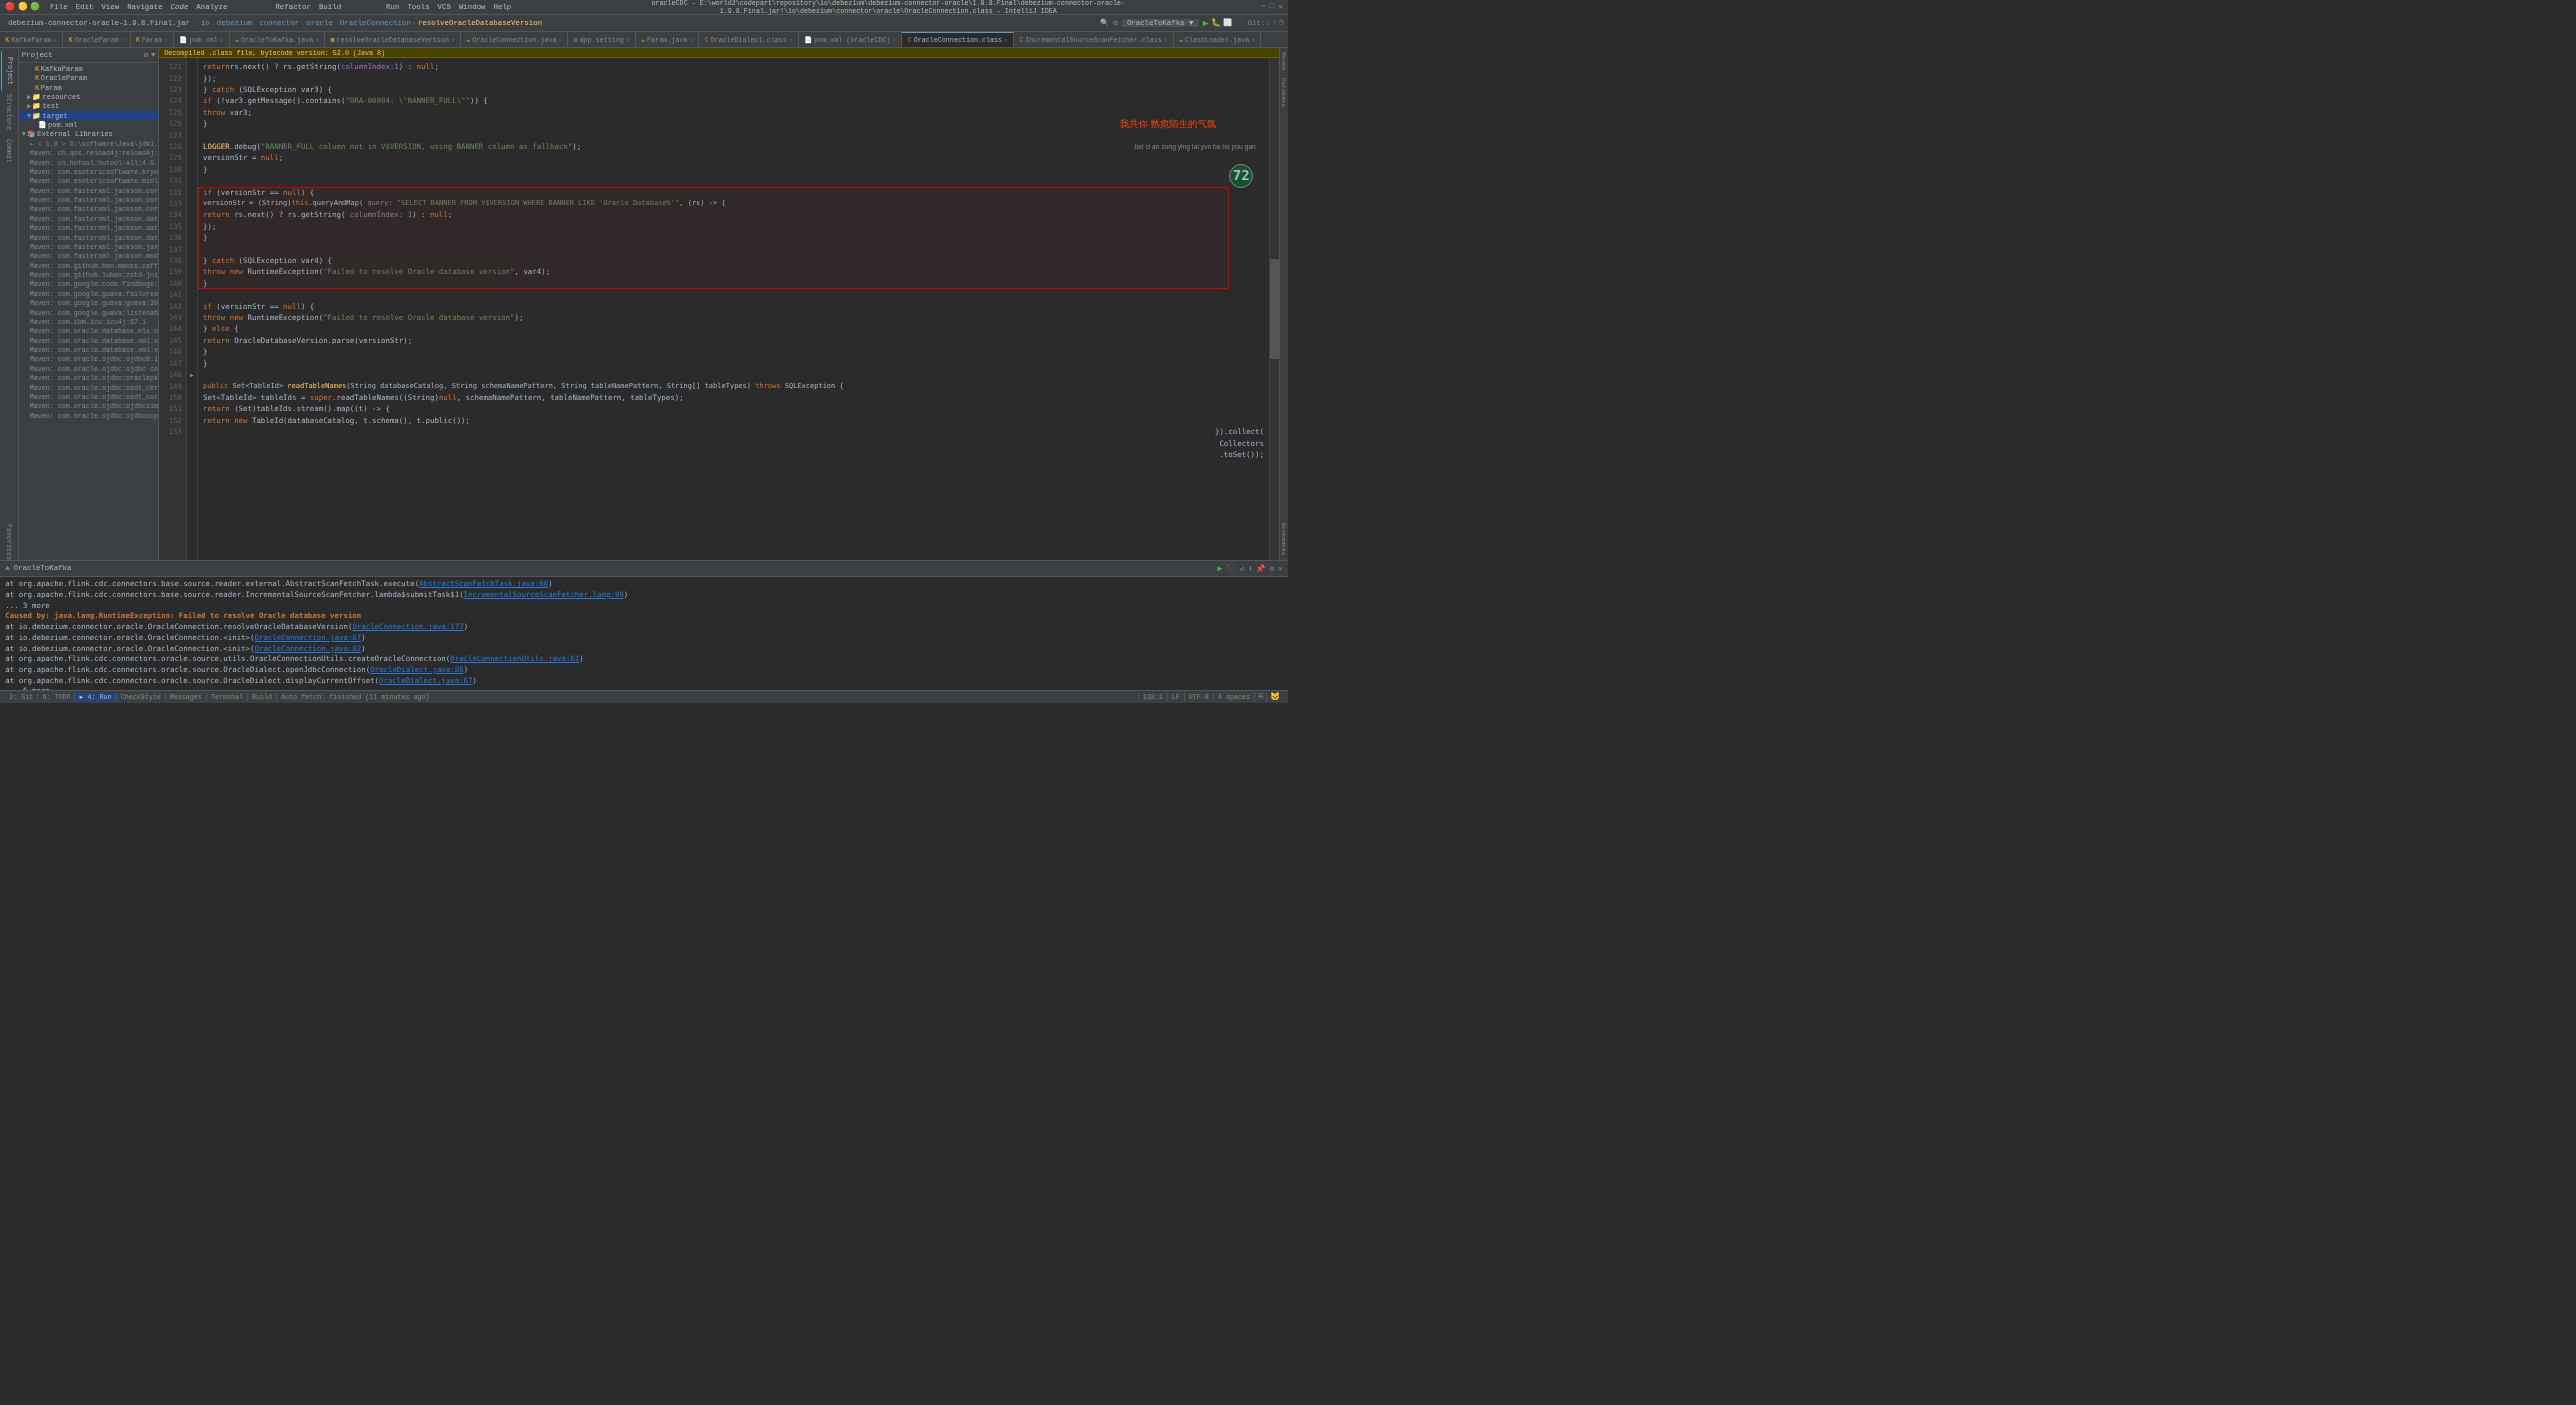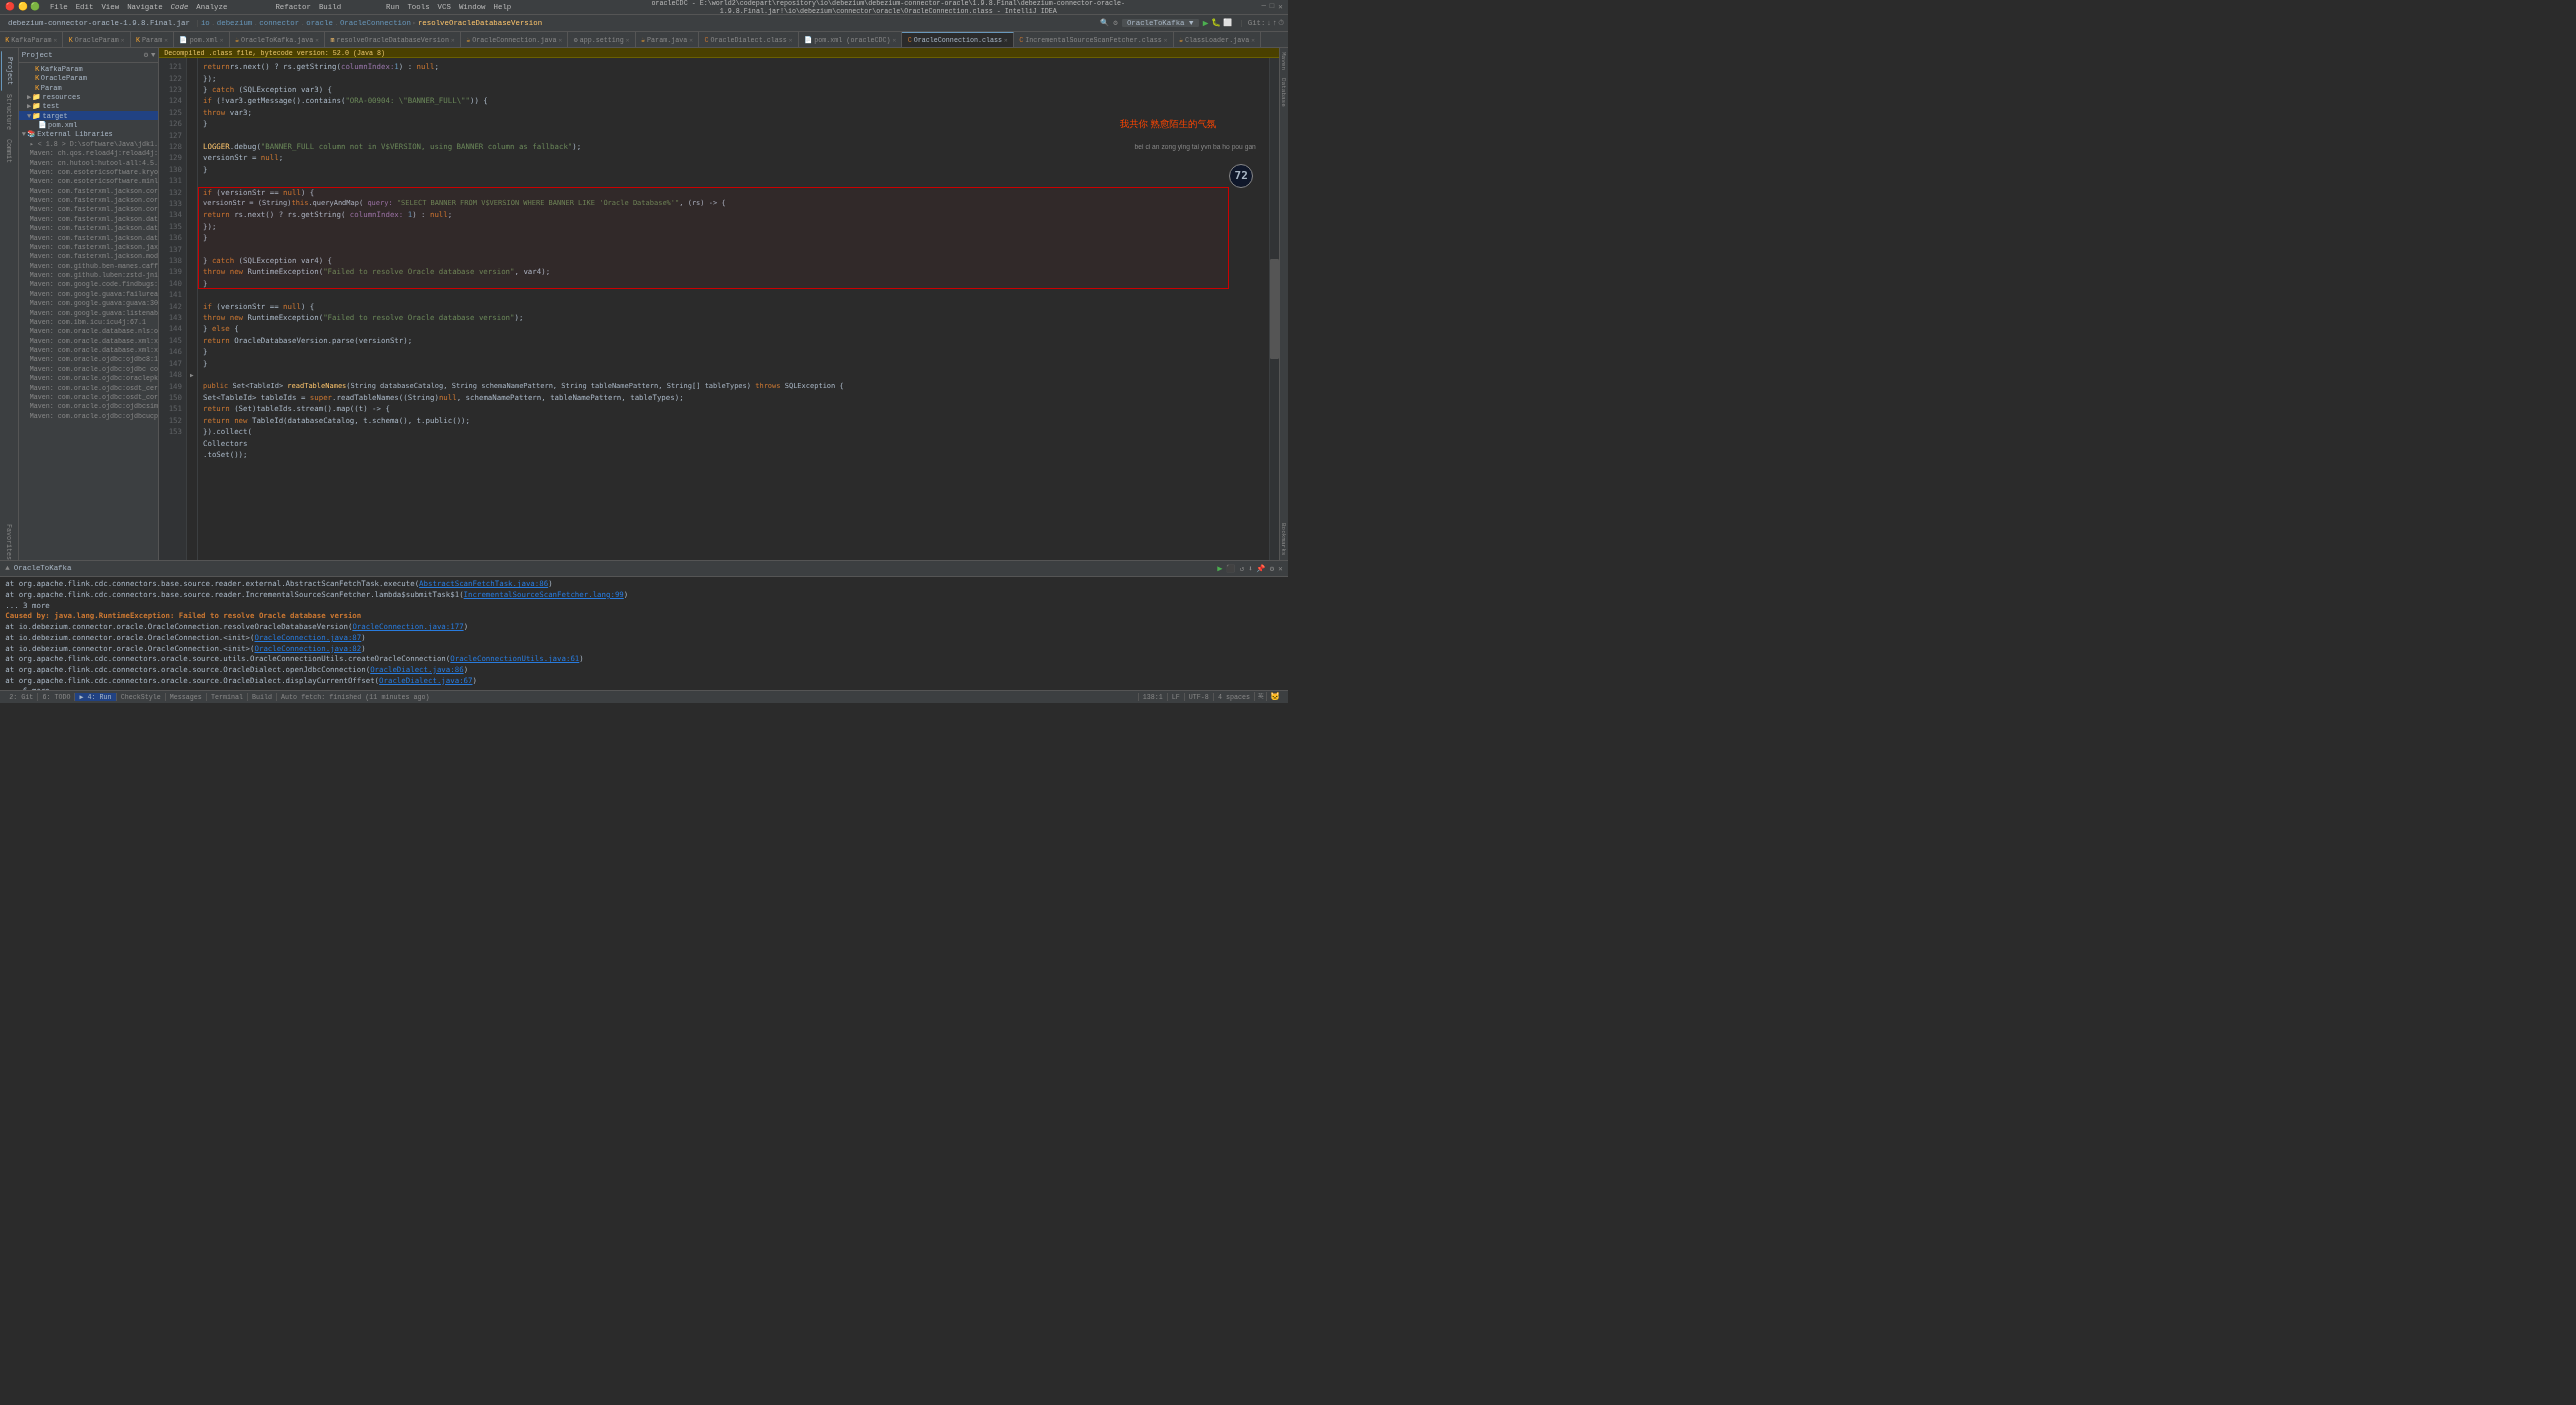--- a/index.html
+++ b/index.html
@@ -19,21 +19,21 @@
 
     
     #project-panel { width: 140px; background: #3c3f41; border-right: 0.7px solid #555; overflow-y: auto; font-size: 7.4px; flex-shrink: 0; }
     .tree-item { padding: 0.7px 0 0.7px 5.3px; cursor: pointer; white-space: nowrap; overflow: hidden; text-overflow: ellipsis; display: flex; align-items: center; gap: 2px; }
     
     
     #code-container { flex: 1; overflow-y: auto; display: flex; position: relative; }
     #line-numbers { width: 28px; background: #313335; color: #606366; text-align: right; padding: 2.7px 2.7px 2.7px 0; font-size: 7.4px; line-height: 11.4px; flex-shrink: 0; user-select: none; border-right: 0.7px solid #3c3f41; }
     #code-content { flex: 1; padding: 2.7px 5.3px; font-size: 7.4px; line-height: 11.4px; overflow: auto; position: relative; }
     
-    .line { white-space: pre; display: flex; align-items: flex-start; min-height: 11.4px; }
+    .line { white-space: pre; display: flex; align-items: flex-end; min-height: 11.4px; }
     
     
     .kw { color: #cc7832; }
     .str { color: #6a8759; }
     .num { color: #6897bb; }
     .fn { color: #ffc66d; }
     .link { color: #287bde; text-decoration: underline; cursor: pointer; }
     
     
     #bottom-panel { height: 134px; background: #2b2b2b; border-top: 0.7px solid #555; display: flex; flex-direction: column; }
@@ -330,21 +330,21 @@
           <div style="height:11.4px;"></div>
         </div>
 
         <div id="code-content" style="flex:1; padding:2.7px 5.3px; font-size:7.4px; line-height:11.4px; overflow:visible; font-family:Consolas,monospace; position:relative;">
 
           <div style="position:absolute; left:0; right:40px; top:calc(11.4px * 11 + 2.7px); height:calc(11.4px * 9); border:1.3px solid #cc0000; pointer-events:none; z-index:5; background:rgba(200,0,0,0.04);"></div>
 
           <div style="position:absolute; right:53px; top:calc(11.4px * 5 + 2.7px); font-size:9.4px; color:#ff4500; font-family:sans-serif; z-index:10; white-space:nowrap;">我共你 熟愈陌生的气氛</div>
           <div style="position:absolute; right:13.4px; top:calc(11.4px * 7 + 2.7px); font-size:6.7px; color:#888; font-family:sans-serif; z-index:10; white-space:nowrap;">bei ci an zong ying tai yvn ba ho pou gan</div>
 
-          <div style="position:absolute; right:16px; top:calc(11.4px * 9 + 2.7px); width:24px; height:24px; border-radius:50%; background:#0f172a; border:1.3px solid #888; display:flex; align-items:center; justify-content:center; font-size:11px; font-weight:bold; color:#a9b7c6; z-index:10;">72</div>
+          <div style="position:absolute; right:16px; top:calc(11.4px * 9 + 2.7px); width:24px; height:24px; border-radius:50%; background:#14532d; border:1.3px solid #888; display:flex; align-items:center; justify-content:center; font-size:14px; font-weight:bold; color:#a9b7c6; z-index:10;">72</div>
 
           <div class="line" style="white-space:pre; min-height:11.4px;">                    <span class="kw">return</span> <span>rs.next() ? rs.getString(</span> <span style="color:#9876aa;">columnIndex:</span> <span class="num">1</span><span>) : </span><span class="kw">null</span><span>;</span></div>
           <div class="line" style="white-space:pre; min-height:11.4px;">                <span>});</span></div>
           <div class="line" style="white-space:pre; min-height:11.4px;">        <span>} </span><span class="kw">catch</span><span> (</span><span style="color:#a9b7c6;">SQLException</span><span> var3) {</span></div>
           <div class="line" style="white-space:pre; min-height:11.4px;">            <span class="kw">if</span><span> (!var3.getMessage().contains(</span><span class="str">"ORA-00904: \"BANNER_FULL\""</span><span>)) {</span></div>
           <div class="line" style="white-space:pre; min-height:11.4px;">                <span class="kw">throw</span><span> var3;</span></div>
           <div class="line" style="white-space:pre; min-height:11.4px;">            <span>}</span></div>
           <div class="line" style="min-height:11.4px;">&nbsp;</div>
           <div class="line" style="white-space:pre; min-height:11.4px;">            <span style="color:#ffc66d;">LOGGER</span><span>.debug(</span><span class="str">"BANNER_FULL column not in V$VERSION, using BANNER column as fallback"</span><span>);</span></div>
           <div class="line" style="white-space:pre; min-height:11.4px;">            <span>versionStr = </span><span class="kw">null</span><span>;</span></div>

